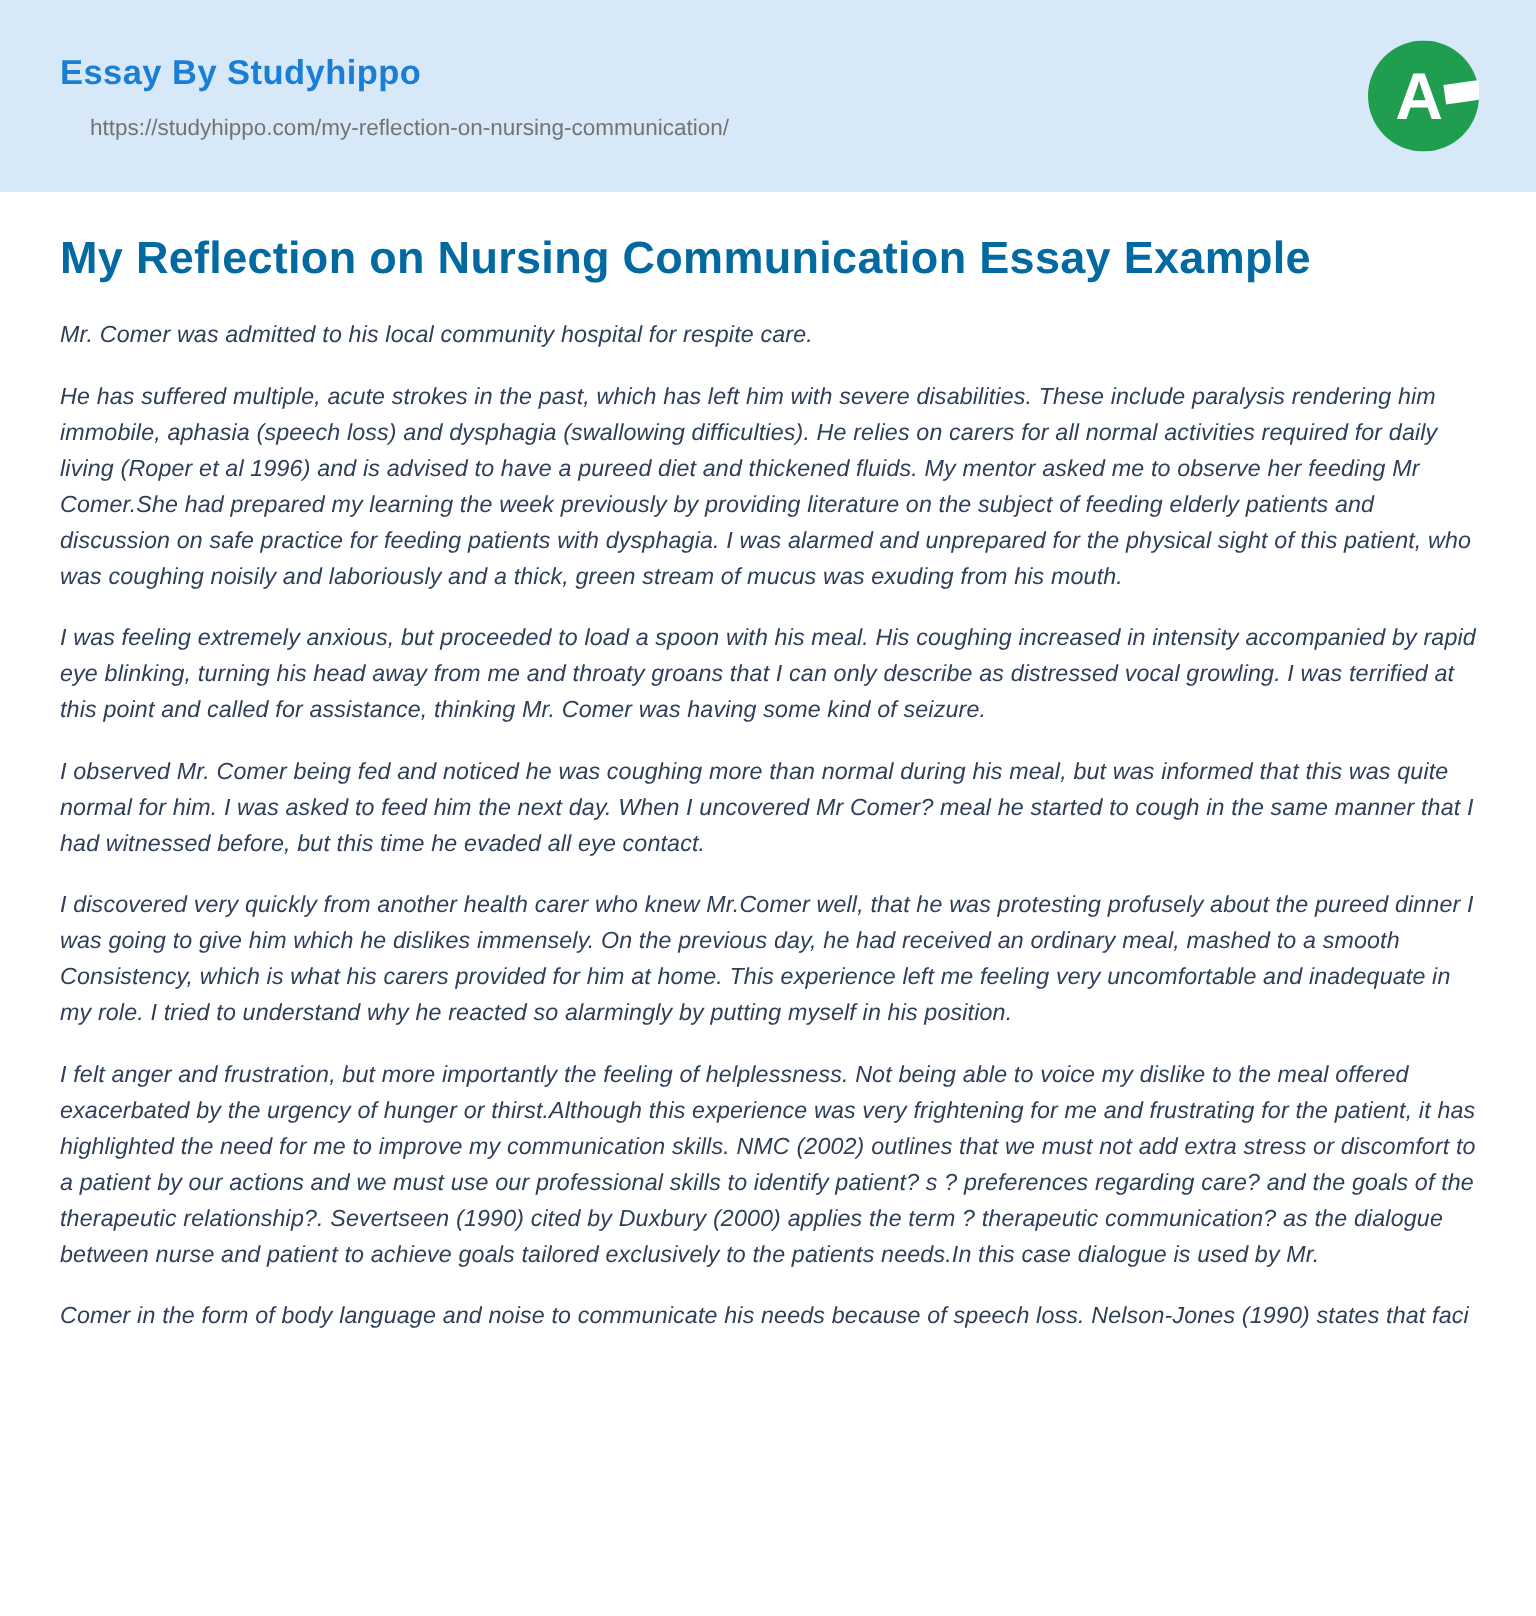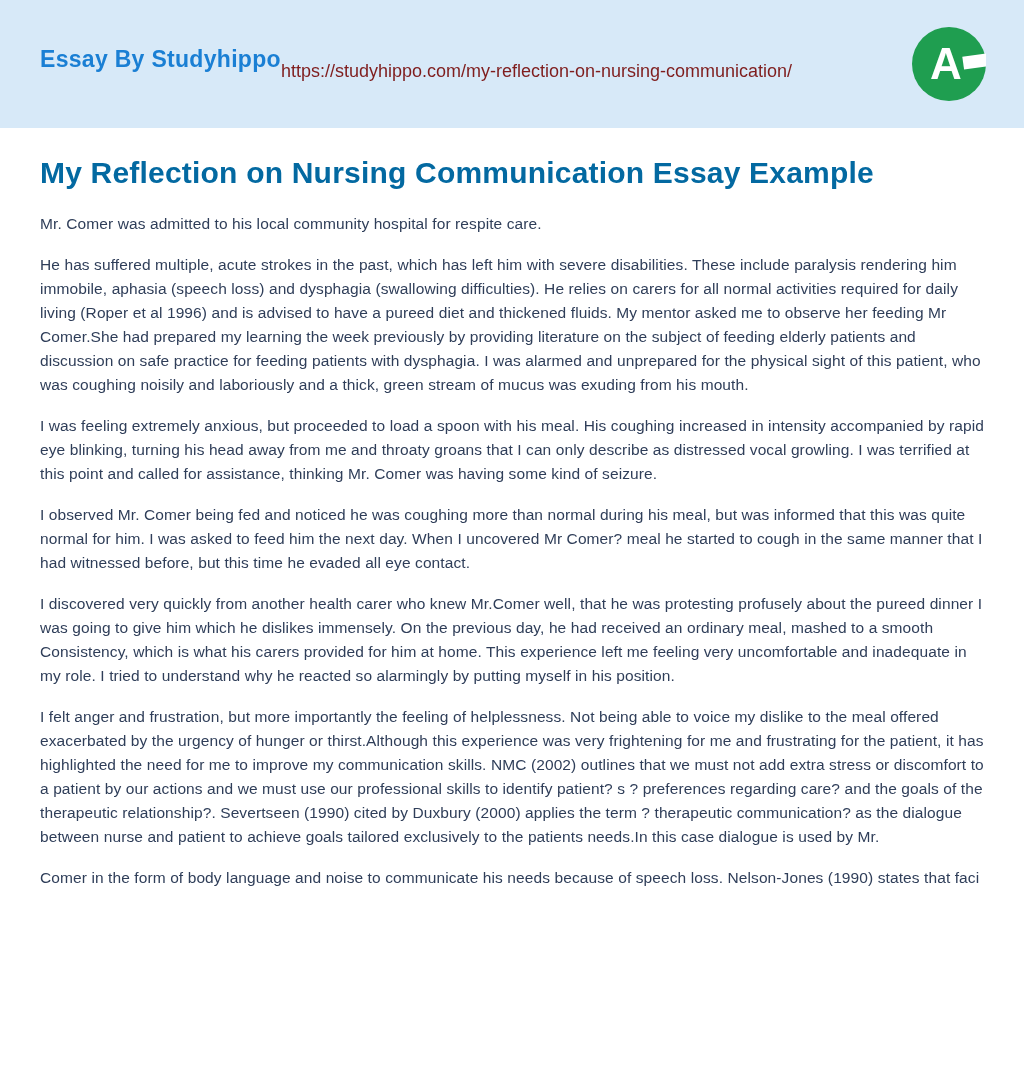--- a/index.html
+++ b/index.html
@@ -11,34 +11,35 @@
     font-family: "Liberation Sans", "DejaVu Sans", sans-serif;
   }
   .site-header {
     background: #d7e9f8;
     height: 128px;
     padding: 0 38px 0 40px;
     display: flex;
     align-items: center;
     justify-content: space-between;
   }
-  .header-text { display: flex; flex-direction: row; }
+  .header-text { display: flex; flex-direction: column; }
   .site-name {
     font-size: 23px;
     font-weight: 700;
     color: #1a7fd4;
     letter-spacing: 0.3px;
   }
   .site-url {
     margin-top: 15px;
-    font-size: 18px;
+    font-size: 15px;
     font-weight: 500;
-    color: #7f1d1d;
+    color: #737373;
     text-decoration: none;
     cursor: pointer;
+    margin-left: 20px;
   }
   .logo { width: 74px; height: 74px; flex: 0 0 auto; }
   .logo svg { display: block; width: 100%; height: 100%; }
   .content {
     padding: 26px 40px 0 40px;
   }
   .article-title {
     font-size: 30px;
     line-height: 1.25;
     font-weight: 700;
@@ -47,20 +48,21 @@
     margin-bottom: 20px;
     letter-spacing: 0.2px;
   }
   .article-paragraph {
     font-size: 15.5px;
     line-height: 1.55;
     color: #2f3e59;
     margin-bottom: 17px;
     max-width: 948px;
     letter-spacing: 0.1px;
+    font-style: italic;
   }
 </style>
 </head>
 <body>
 
 <header class="site-header">
   <div class="header-text">
     <div class="site-name">Essay By Studyhippo</div>
     <a class="site-url">https://studyhippo.com/my-reflection-on-nursing-communication/</a>
   </div>

